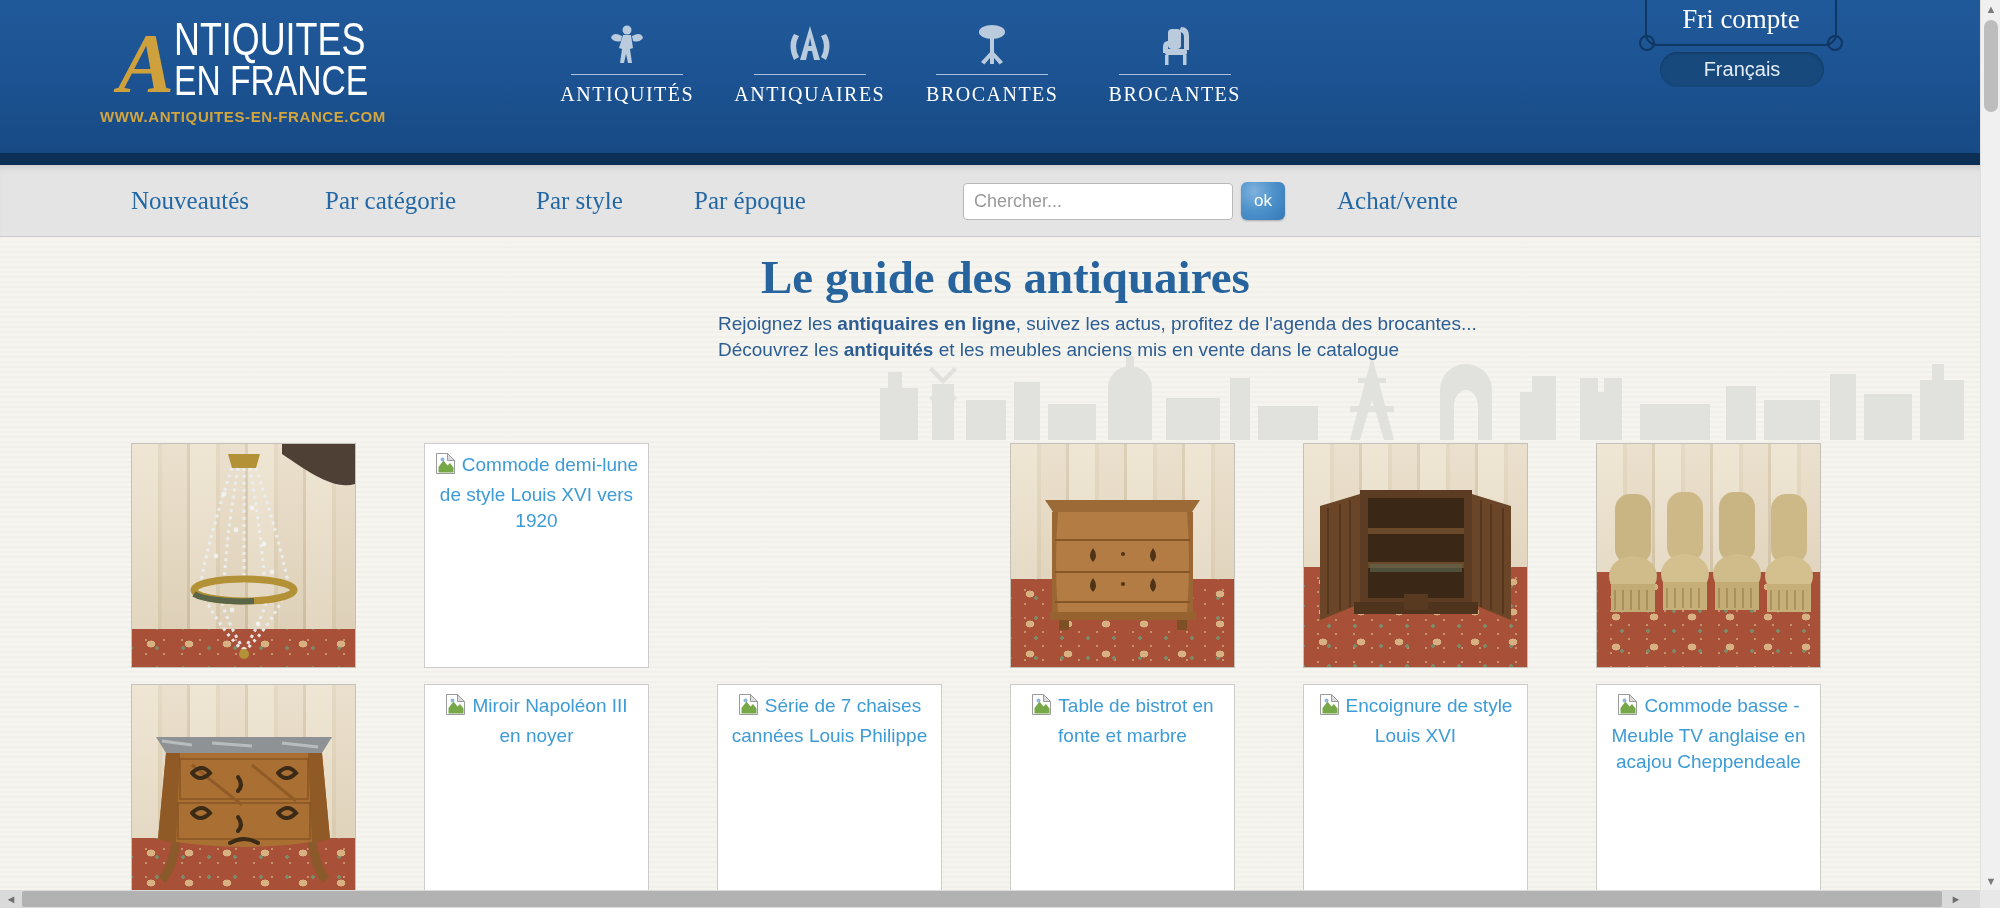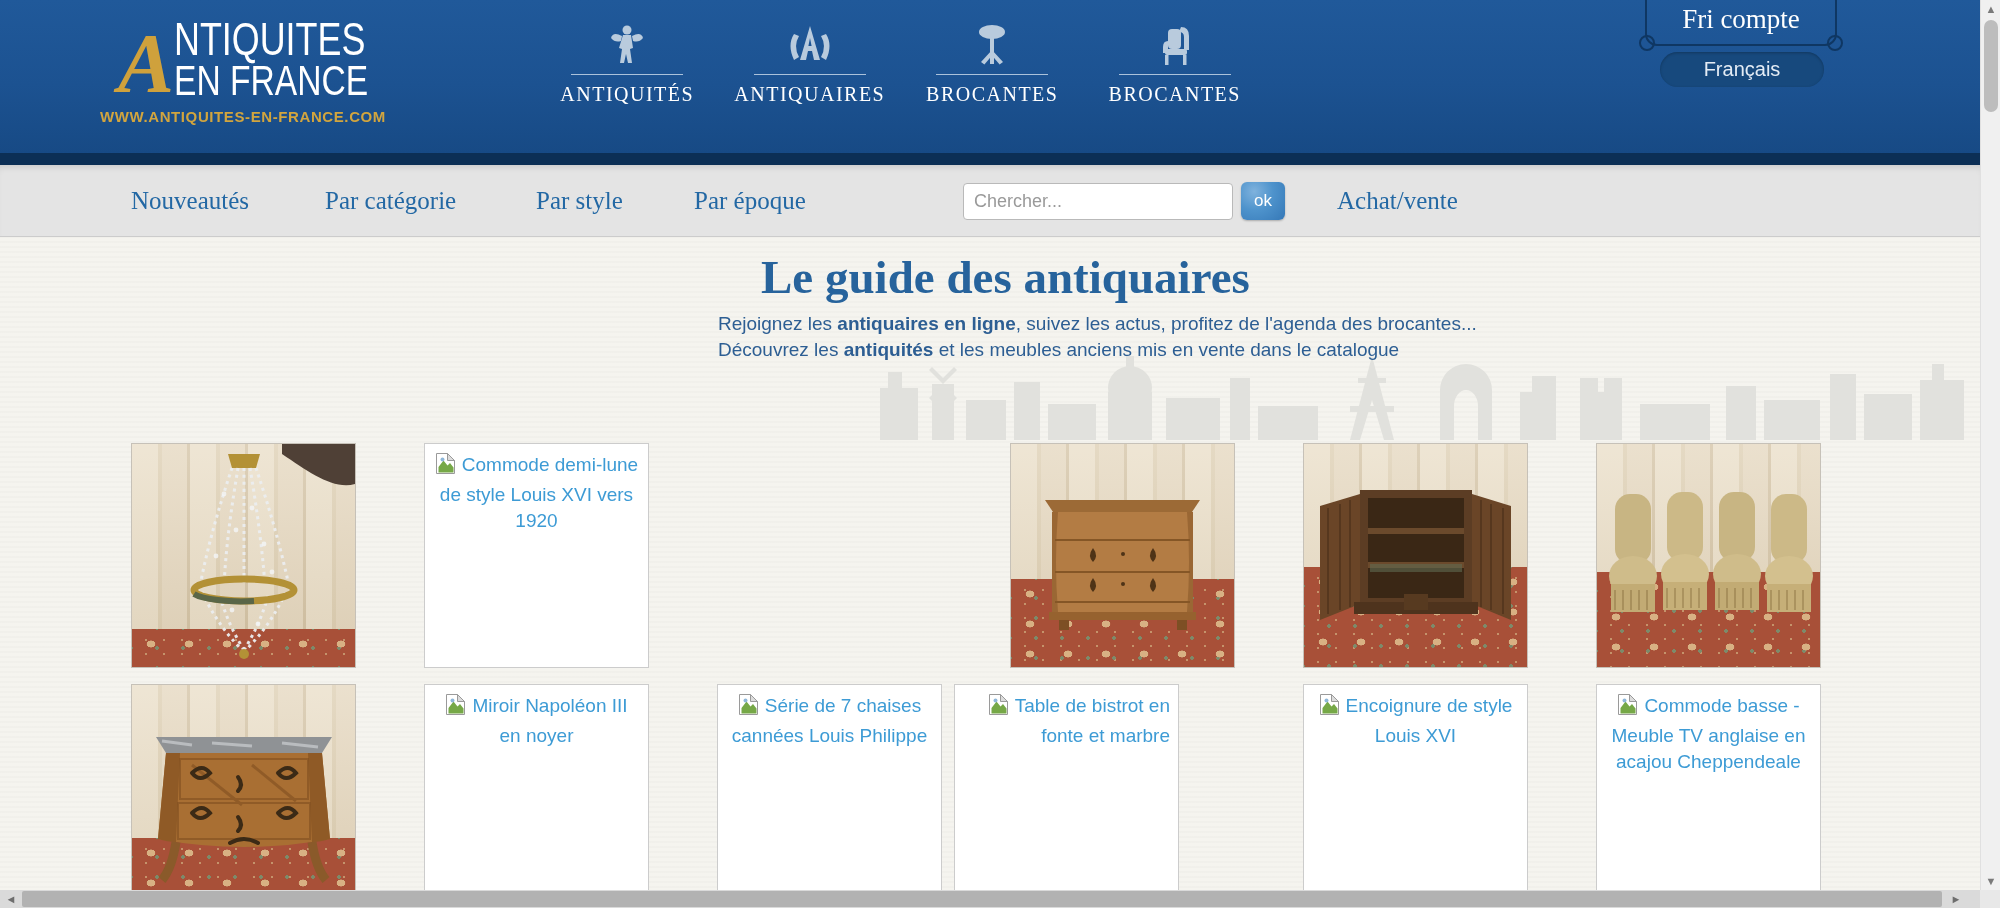--- a/index.html
+++ b/index.html
@@ -417,21 +417,21 @@
     <span class="broken-ico">
       <svg width="21" height="23" viewBox="0 0 21 23">
           <path d="M1.5,1.5 h11 l7,7 v13 h-18 z" fill="#fff" stroke="#9a9a9a"></path>
           <path d="M12.5,1.5 l7,7 h-7 z" fill="#dcdcdc" stroke="#9a9a9a"></path>
           <path d="M3.5,15 l5,-6.5 4,5 2.5,-2.5 3.5,4.5 v5 h-15 z" fill="#76a847"></path>
           <circle cx="7.5" cy="7.5" r="2" fill="#8fb7d9"></circle>
         </svg>
     </span><span>Série de 7 chaises cannées Louis Philippe</span>
   </div>
 
-  <div class="cell broken-card" style="left:954px; top:684px;text-align:right;">
+  <div class="cell broken-card" style="left:1010px; top:684px;">
     <span class="broken-ico">
       <svg width="21" height="23" viewBox="0 0 21 23">
           <path d="M1.5,1.5 h11 l7,7 v13 h-18 z" fill="#fff" stroke="#9a9a9a"></path>
           <path d="M12.5,1.5 l7,7 h-7 z" fill="#dcdcdc" stroke="#9a9a9a"></path>
           <path d="M3.5,15 l5,-6.5 4,5 2.5,-2.5 3.5,4.5 v5 h-15 z" fill="#76a847"></path>
           <circle cx="7.5" cy="7.5" r="2" fill="#8fb7d9"></circle>
         </svg>
     </span><span>Table de bistrot en fonte et marbre</span>
   </div>
 

